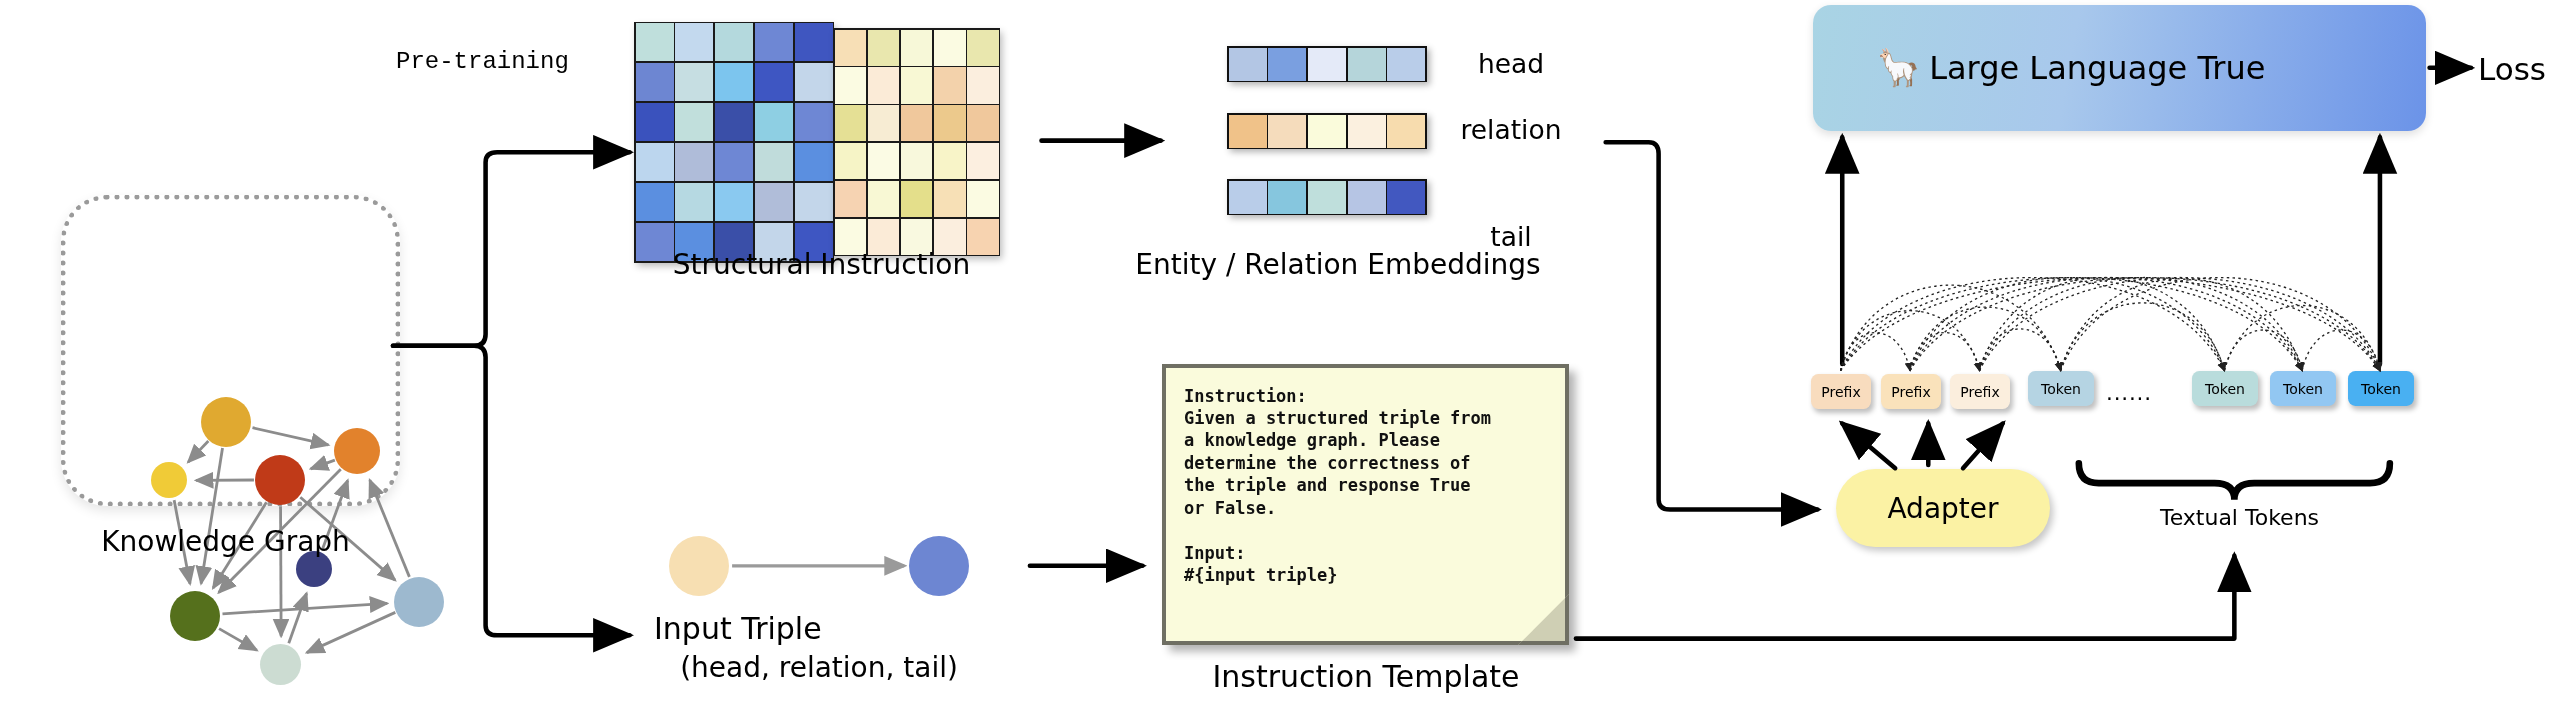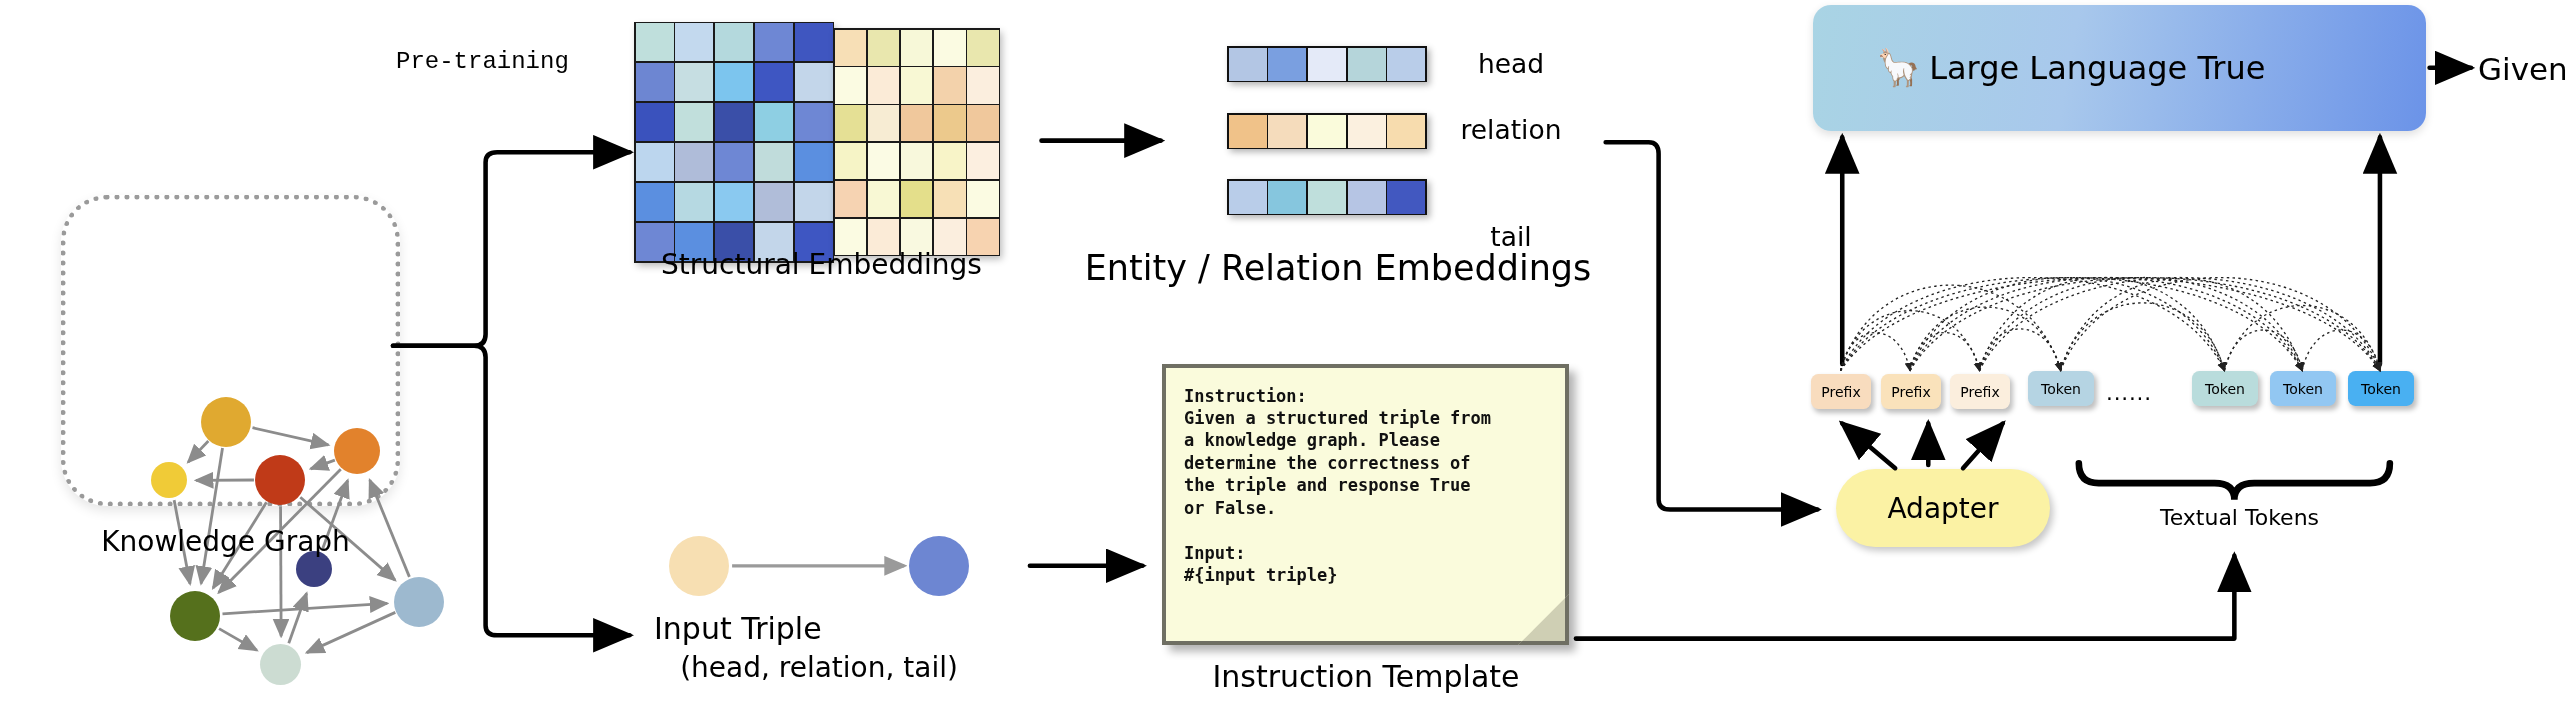--- a/index.html
+++ b/index.html
@@ -166,21 +166,21 @@
     <div style="background: rgb(248, 248, 212);"></div>
     <div style="background: rgb(228, 223, 139);"></div>
     <div style="background: rgb(247, 224, 182);"></div>
     <div style="background: rgb(251, 251, 226);"></div>
     <div style="background: rgb(251, 251, 226);"></div>
     <div style="background: rgb(251, 235, 215);"></div>
     <div style="background: rgb(249, 249, 224);"></div>
     <div style="background: rgb(251, 238, 222);"></div>
     <div style="background: rgb(247, 211, 176);"></div>
   </div>
-<div class="abs lbl" style="left:618px;top:248px;width:407px;text-align:center;font-size:28px;">Structural Embeddings</div>
+<div class="abs lbl" style="left:618px;top:248px;width:407px;text-align:center;font-size:28px;">Structural Instruction</div>
 
 <div id="strips">
     <div class="strip" style="left: 1227px; top: 46px;">
       <div style="background: rgb(179, 198, 228);"></div>
       <div style="background: rgb(122, 159, 224);"></div>
       <div style="background: rgb(228, 234, 248);"></div>
       <div style="background: rgb(181, 213, 218);"></div>
       <div style="background: rgb(185, 205, 233);"></div>
     </div>
     <div class="abs lbl" style="left: 1424px; top: 48px; width: 174px; text-align: center; font-size: 26.5px;">head</div>
@@ -194,21 +194,21 @@
     <div class="abs lbl" style="left: 1424px; top: 114px; width: 174px; text-align: center; font-size: 26.5px;">relation</div>
     <div class="strip" style="left: 1227px; top: 179px;">
       <div style="background: rgb(185, 205, 233);"></div>
       <div style="background: rgb(134, 198, 222);"></div>
       <div style="background: rgb(191, 223, 220);"></div>
       <div style="background: rgb(182, 197, 228);"></div>
       <div style="background: rgb(66, 88, 192);"></div>
     </div>
     <div class="abs lbl" style="left: 1424px; top: 180px; width: 174px; text-align: center; font-size: 26.5px; margin-top: 41px;">tail</div>
   </div>
-<div class="abs lbl" style="left:1073px;top:248px;width:530px;text-align:center;font-size:35px;">Entity / Relation Embeddings</div>
+<div class="abs lbl" style="left:1073px;top:248px;width:530px;text-align:center;font-size:28px;">Entity / Relation Embeddings</div>
 
 <div class="abs" style="left:669px;top:536px;width:60px;height:60px;border-radius:50%;background:#f7dfb2;"></div>
 <div class="abs" style="left:909px;top:536px;width:60px;height:60px;border-radius:50%;background:#6d86d2;"></div>
 <div class="abs lbl" style="left:654px;top:611px;width:331px;text-align:left;font-size:30px;">Input Triple</div>
 <div class="abs lbl" style="left:637px;top:651px;width:364px;text-align:center;font-size:28px;">(head, relation, tail)</div>
 
 <div class="abs" id="note">
   <div id="note-txt">Instruction:
 Given a structured triple from
 a knowledge graph. Please
@@ -221,21 +221,21 @@
   <div id="note-fold"></div>
 </div>
 <div class="abs lbl" style="left:1146px;top:659px;width:440px;text-align:center;font-size:30px;">Instruction Template</div>
 
 <div class="abs" id="llm">
   <div id="llm-inner">
     <span id="llama">🦙</span>
     <span id="llm-title">Large Language True</span>
   </div>
 </div>
-<div class="abs lbl" style="left:2478px;top:51px;font-size:31px;">Given</div>
+<div class="abs lbl" style="left:2478px;top:51px;font-size:31px;">Loss</div>
 
 <div id="chips">
     <div class="chip" style="left: 1811px; top: 374px; width: 60px; background: rgb(248, 220, 190);">Prefix</div>
     <div class="chip" style="left: 1881px; top: 374px; width: 60px; background: rgb(250, 226, 187);">Prefix</div>
     <div class="chip" style="left: 1950px; top: 374px; width: 60px; background: rgb(251, 238, 221);">Prefix</div>
     <div class="chip" style="left: 2028px; top: 371px; width: 66px; background: rgb(181, 212, 227);">Token</div>
     <div class="chip" style="left: 2192px; top: 371px; width: 66px; background: rgb(185, 220, 220);">Token</div>
     <div class="chip" style="left: 2270px; top: 371px; width: 66px; background: rgb(146, 199, 242);">Token</div>
     <div class="chip" style="left: 2348px; top: 371px; width: 66px; background: rgb(73, 176, 242);">Token</div>
   </div>

